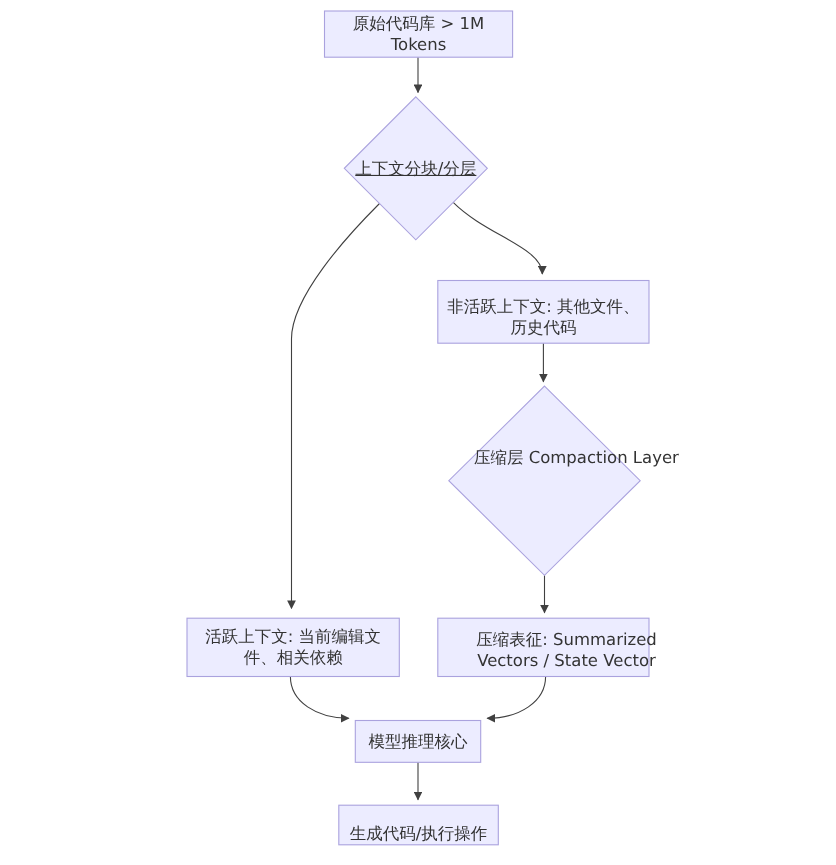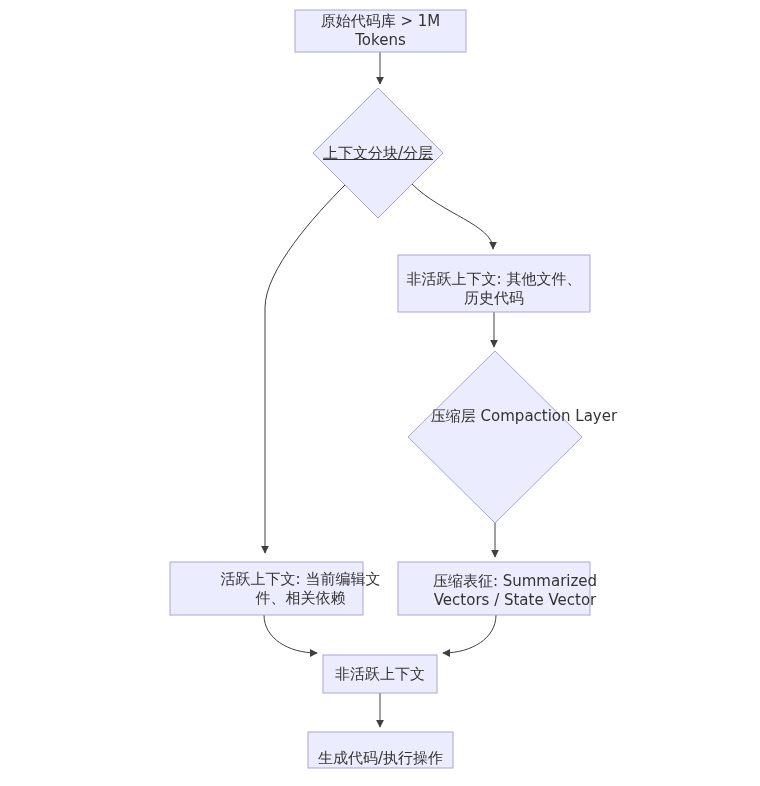--- a/index.html
+++ b/index.html
@@ -31,21 +31,21 @@
     white-space:pre-line;
     color:var(--text-color,#333333);
     font-size:15px;
     line-height:19px;
     pointer-events:none;
   }
   .lbl-a{left:295px;top:10px;width:171px;height:42px;border-radius:15px;}
   .lbl-b{left:303px;top:123px;width:150px;height:60px;text-decoration:underline;}
   .lbl-c{left:398px;top:255px;width:192px;height:68px;}
   .lbl-d{left:395px;top:386px;width:200px;height:60px;margin-left:29px;}
-  .lbl-f{left:170px;top:562px;width:193px;height:53px;padding-left:34px;}
+  .lbl-f{left:170px;top:562px;width:193px;height:53px;}
   .lbl-e{left:398px;top:562px;width:192px;height:57px;margin-left:21px;}
   .lbl-g{left:323px;top:655px;width:114px;height:38px;}
   .lbl-h{left:308px;top:732px;width:145px;height:52px;}
 </style>
 </head>
 <body>
 
 <div id="canvas">
 
   <svg id="edges-svg" width="760" height="786" viewBox="0 0 760 786">
@@ -76,16 +76,16 @@
 
   <div class="label lbl-a">原始代码库 &gt; 1M Tokens</div>
   <div class="label lbl-b">上下文分块/分层</div>
   <div class="label lbl-c">非活跃上下文: 其他文件、
 历史代码</div>
   <div class="label lbl-d">压缩层 Compaction Layer</div>
   <div class="label lbl-f">活跃上下文: 当前编辑文
 件、相关依赖</div>
   <div class="label lbl-e">压缩表征: Summarized
 Vectors / State Vector</div>
-  <div class="label lbl-g">非活跃上下文</div>
+  <div class="label lbl-g">模型推理核心</div>
   <div class="label lbl-h">生成代码/执行操作</div>
 
 </div>
 
 </body></html>

